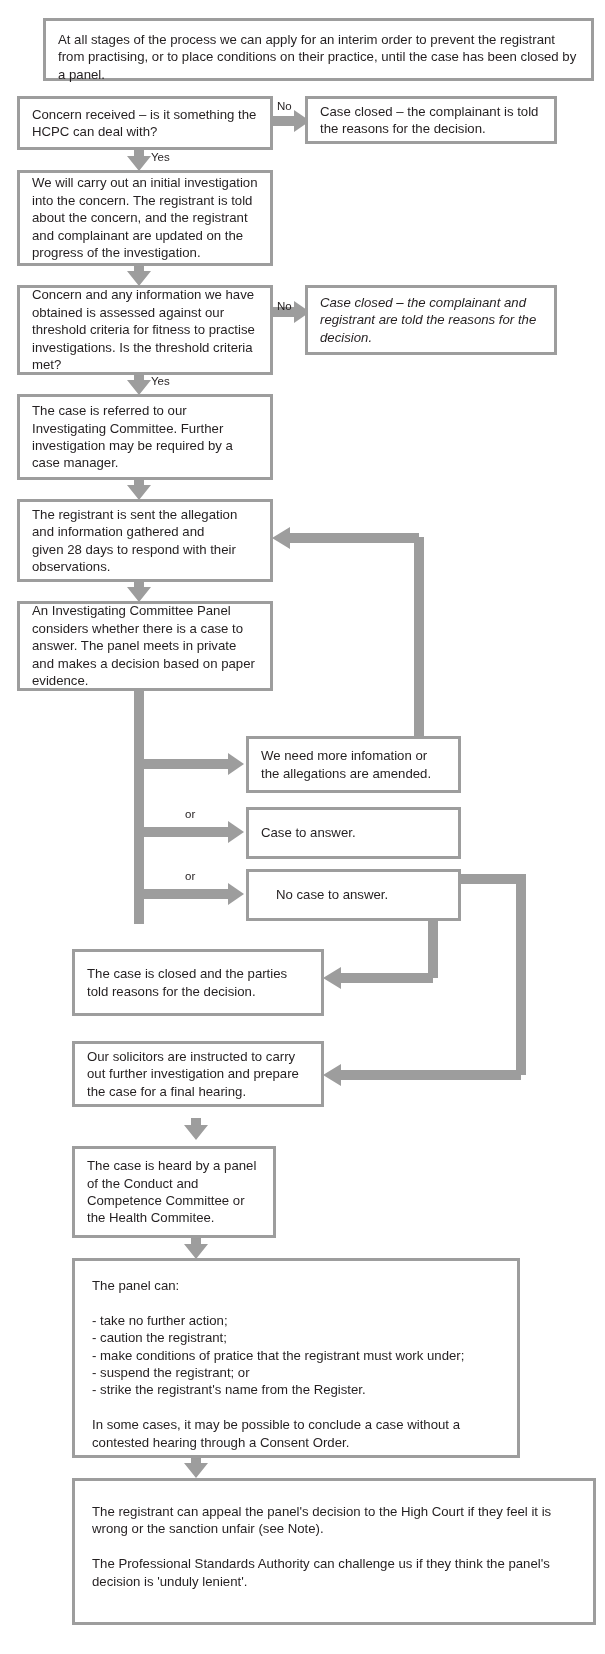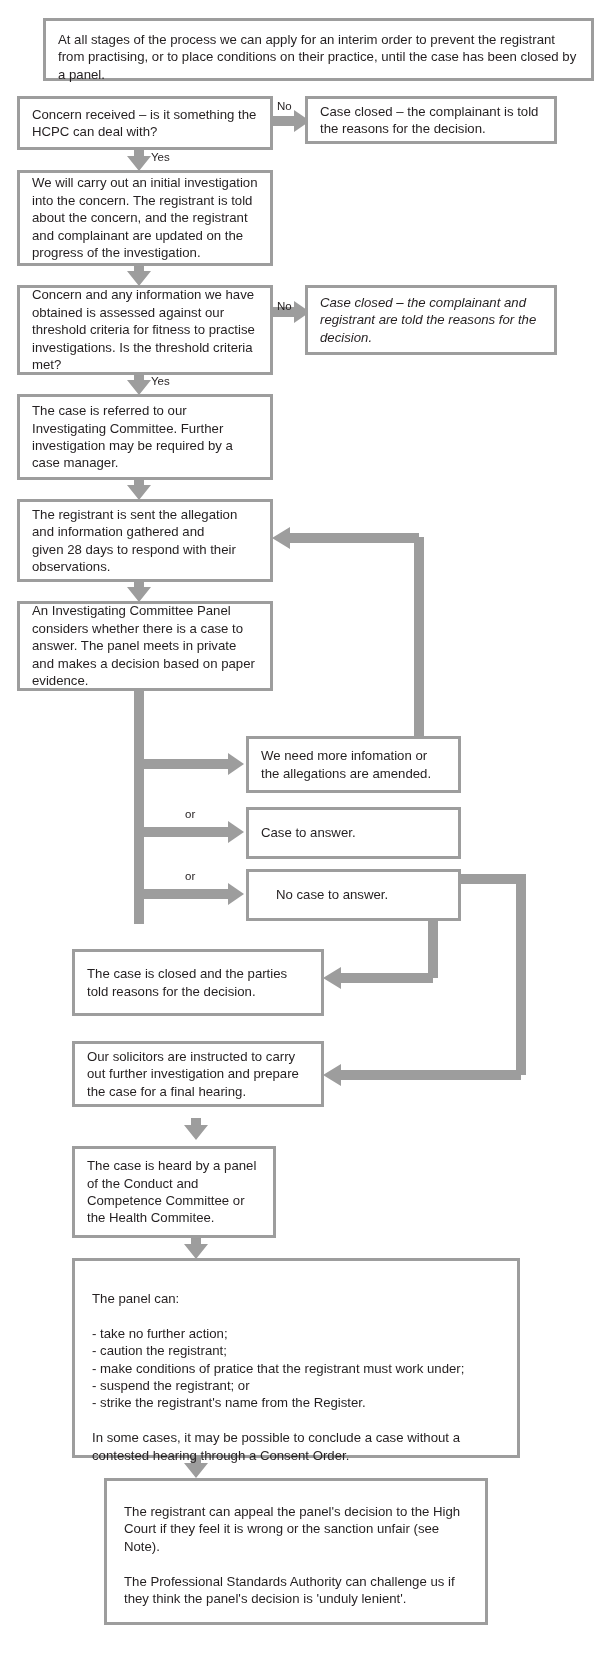--- a/index.html
+++ b/index.html
@@ -125,31 +125,31 @@
   <div class="node vcenter" style="left:246px; top:807px; width:215px; height:52px;">Case to answer.</div>
 
   <div class="node vcenter" style="left:246px; top:869px; width:215px; height:52px;padding-left:27px;">No case to answer.</div>
 
   <div class="node vcenter" style="left:72px; top:949px; width:252px; height:67px;">The case is closed and the parties told reasons for the decision.</div>
 
   <div class="node vcenter" style="left:72px; top:1041px; width:252px; height:66px;">Our solicitors are instructed to carry out further investigation and prepare the case for a final hearing.</div>
 
   <div class="node vcenter" style="left:72px; top:1146px; width:204px; height:92px;">The case is heard by a panel of the Conduct and Competence Committee or the Health Commitee.</div>
 
-  <div class="node" style="left:72px; top:1258px; width:448px; height:200px; padding-top:29px; padding-left:17px;">The panel can:
+  <div class="node" style="left:72px; top:1258px; width:448px; height:200px; padding-top:16px; padding-left:17px;">The panel can:
 
 - take no further action;
 - caution the registrant;
 - make conditions of pratice that the registrant must work under;
 - suspend the registrant; or
 - strike the registrant's name from the Register.
 
 In some cases, it may be possible to conclude a case without a contested hearing through a Consent Order.</div>
 
-  <div class="node" style="left:72px; top:1478px; width:384px; height:147px; padding-top:22px; padding-left:17px;margin-left:32px;">The registrant can appeal the panel's decision to the High Court if they feel it is wrong or the sanction unfair (see Note).
+  <div class="node" style="left:72px; top:1478px; width:524px; height:147px; padding-top:22px; padding-left:17px;">The registrant can appeal the panel's decision to the High Court if they feel it is wrong or the sanction unfair (see Note).
 
 The Professional Standards Authority can challenge us if they think the panel's decision is 'unduly lenient'.</div>
 
   <span class="edge-label" style="left:277px; top:100px;">No</span>
   <span class="edge-label" style="left:151px; top:151px;">Yes</span>
   <span class="edge-label" style="left:277px; top:300px;">No</span>
   <span class="edge-label" style="left:151px; top:375px;">Yes</span>
   <span class="edge-label" style="left:185px; top:808px;">or</span>
   <span class="edge-label" style="left:185px; top:870px;">or</span>
 

